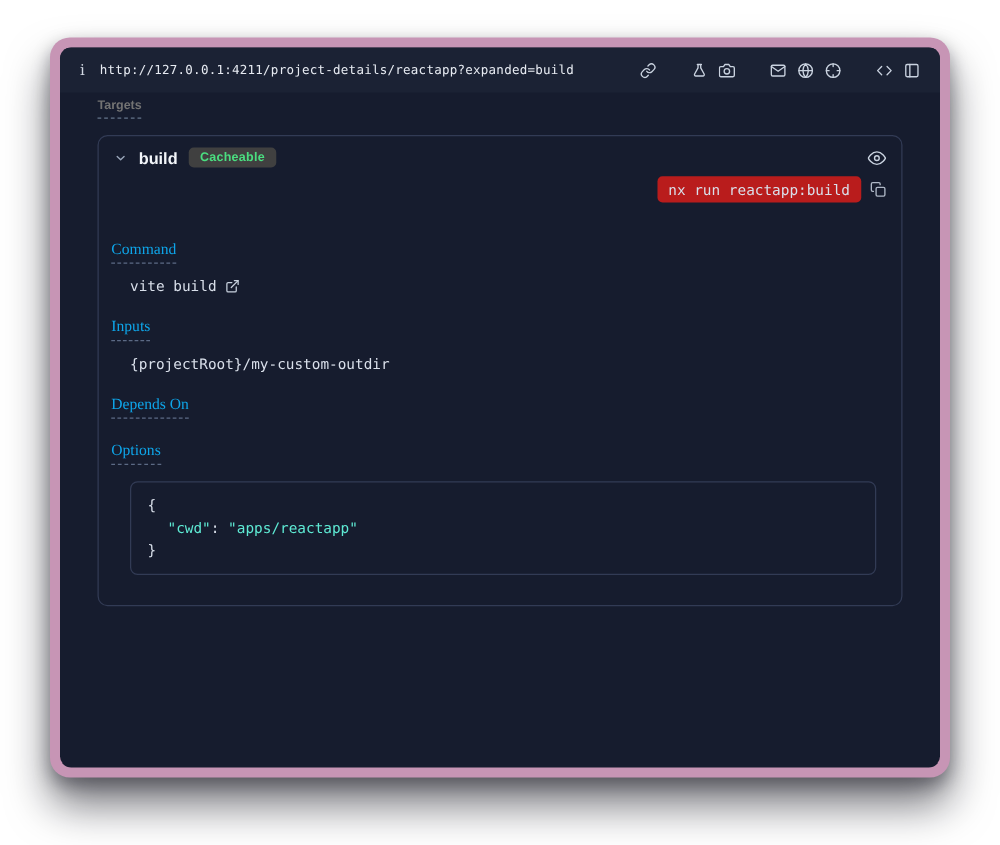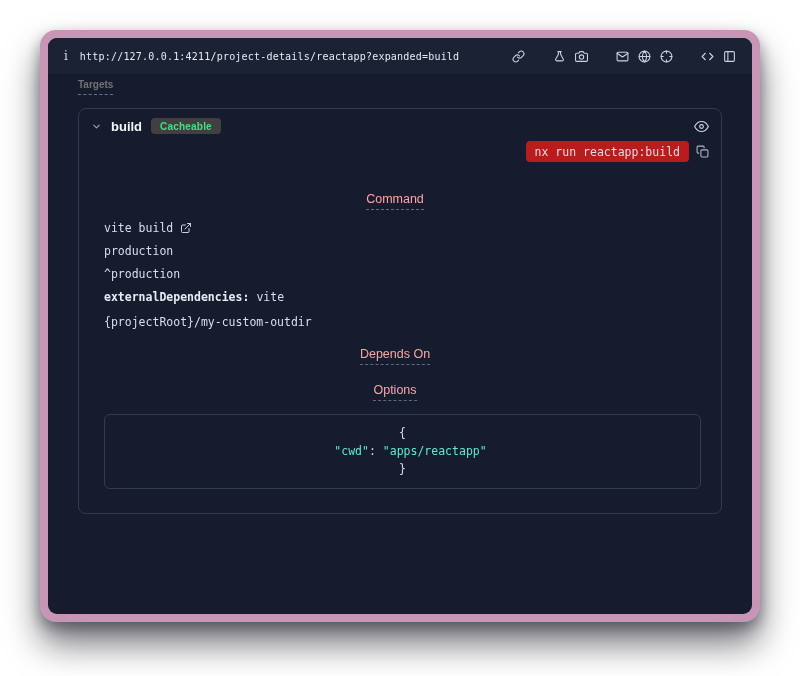--- a/index.html
+++ b/index.html
@@ -33,21 +33,21 @@
   .tb-icons .sp { width:10px; }
   .icon-btn { display:inline-flex; align-items:center; justify-content:center; color:#c9d2df; cursor:pointer; }
   .icon-btn svg { width:13px; height:13px; stroke:currentColor; fill:none; stroke-width:2; stroke-linecap:round; stroke-linejoin:round; }
   
   .content { flex:1 1 auto; padding:0 30px; overflow:hidden; position:relative; }
   .page-title {
     display:inline-block; margin-top:-7px; font-size:10px; font-weight:700; color:#737373;
     border-bottom:1px dashed #64748b; padding-bottom:4px;
   }
   .card { border:1px solid #323b55; border-radius:8px; background:#161c2e; }
-  .card.build { margin-top:13px;text-align:center; }
+  .card.build { margin-top:13px; }
   .card-header { display:flex; align-items:center; gap:9px; padding:9px 12px 4px 12px; }
   .chev { color:#9aa6ba; display:inline-flex; cursor:pointer; }
   .chev svg { width:11px; height:11px; stroke:currentColor; fill:none; stroke-width:2.4; stroke-linecap:round; stroke-linejoin:round; }
   .target-name { font-weight:700; font-size:13px; color:#f3f6fa; }
   .badge {
     font-size:10px; font-weight:600; color:#4ade80; background:#404040;
     padding:2.5px 9px; border-radius:4px; letter-spacing:0.2px;
   }
   .eye { margin-left:auto; color:#c9d2df; cursor:pointer; display:inline-flex; }
   .eye svg { width:15px; height:15px; stroke:currentColor; fill:none; stroke-width:1.8; stroke-linecap:round; stroke-linejoin:round; }
@@ -56,22 +56,22 @@
   .chip {
     margin-left:auto;
     font-family:"DejaVu Sans Mono","Liberation Mono",monospace;
     font-size:11px; color:#e6eaf2; background:#b91c1c;
     padding:3.5px 9px; border-radius:4px; white-space:nowrap;
   }
   .copy { margin-left:7px; color:#aeb7c6; cursor:pointer; display:inline-flex; }
   .copy svg { width:13px; height:13px; stroke:currentColor; fill:none; stroke-width:2; stroke-linecap:round; stroke-linejoin:round; }
   .card-body { padding:2px 20px 24px 10px; }
   .section-label {
-    display:inline-block; font-size:12.5px; color:#fca5a5;
-    border-bottom:1px dashed #5c6a85; padding-bottom:3px; margin-top:18px;
+    display:inline-block; font-size:12.5px; color:#0ea5e9;
+    border-bottom:1px dashed #5c6a85; padding-bottom:3px; margin-top:18px;font-family:Liberation Serif, serif;
   }
   .mono { font-family:"DejaVu Sans Mono","Liberation Mono",monospace; font-size:11.5px; color:#d9dfea; }
   .value-line { margin:11px 0 0 15px; display:flex; align-items:center; gap:7px; }
   .inputs .value-line { margin-top:9px; }
   .bold-key { font-weight:700; color:#e7ebf3; }
   .ext-link { color:#c9d2df; cursor:pointer; display:inline-flex; }
   .ext-link svg { width:12px; height:12px; stroke:currentColor; fill:none; stroke-width:2; stroke-linecap:round; stroke-linejoin:round; }
   .code-block {
     border:1px solid #323b55; border-radius:6px; margin:13px 0 0 15px;
     padding:10px 13px; line-height:1.55;
@@ -187,27 +187,22 @@
             <span>vite build</span>
             <span class="ext-link">
               <svg viewBox="0 0 24 24">
                   <path d="M18 13v6a2 2 0 0 1-2 2H5a2 2 0 0 1-2-2V8a2 2 0 0 1 2-2h6"></path>
                   <polyline points="15 3 21 3 21 9"></polyline>
                   <line x1="10" y1="14" x2="21" y2="3"></line>
                 </svg>
             </span>
           </div>
 
-          <div class="inputs">
-            <div class="value-line mono">production</div>
-            <div class="value-line mono">^production</div>
-            <div class="value-line mono">
-              <span class="bold-key">externalDependencies:</span>
-              <span>vite</span>
-            </div>
+          <div>
+            <span class="section-label">Inputs</span>
           </div>
 
           <div class="value-line mono">{projectRoot}/my-custom-outdir</div>
 
           <div>
             <span class="section-label">Depends On</span>
           </div>
 
           <div>
             <span class="section-label">Options</span>

